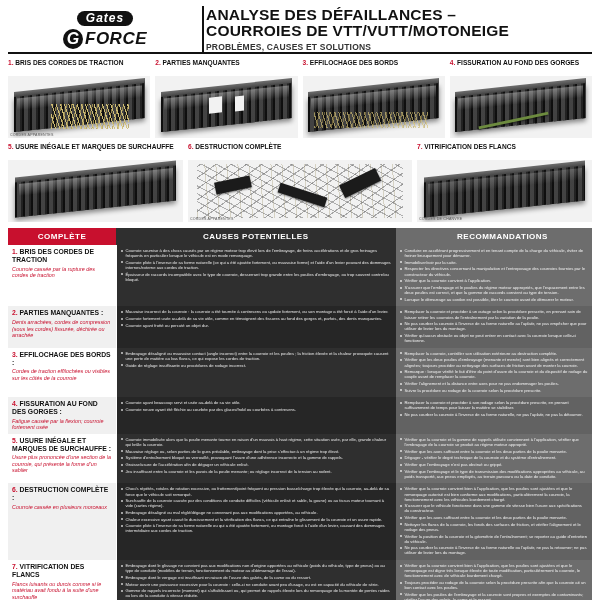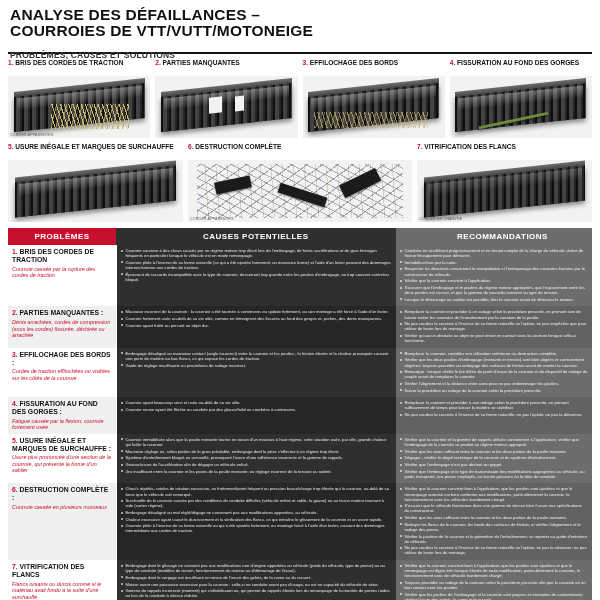--- a/index.html
+++ b/index.html
@@ -79,21 +79,21 @@
     font-weight: bold;
     font-size: 15.5px;
     line-height: 16px;
     color: #111;
     letter-spacing: 0.2px;
   }
   .title-sub {
     font-size: 8.5px;
     font-weight: bold;
     color: #333;
-    margin-top: 11px;
+    margin-top: 3px;
     letter-spacing: 0.2px;
   }
 
   
   .photo-row {
     display: flex;
     gap: 5px;
     margin-top: 5px;
   }
   .photo-cell { flex: 1; }
@@ -253,20 +253,27 @@
     border-radius: 50%;
     opacity: .85;
   }
 </style>
 </head>
 <body>
 
 <div class="page">
 
   <div class="header">
+    <div class="brand">
+      <div class="gates-logo">Gates</div>
+      <div class="gforce-wrap">
+        <span class="gforce-g">G</span>
+        <span class="gforce-txt">FORCE</span>
+      </div>
+    </div>
     <div class="titleblock">
       <div class="title-l1">ANALYSE DES DÉFAILLANCES –</div>
       <div class="title-l2">COURROIES DE VTT/VUTT/MOTONEIGE</div>
       <div class="title-sub">PROBLÈMES, CAUSES ET SOLUTIONS</div>
     </div>
   </div>
 
   <div class="photo-row row1">
 
     <div class="photo-cell">
@@ -374,21 +381,21 @@
           </div>
         <div class="glossy" style="opacity:.55"></div>
         <div class="photo-note">CORDES DE CHANVRE</div>
       </div>
     </div>
   </div>
 
   <table class="tbl">
     <thead>
       <tr>
-        <th class="h-sym">PROBLÈMES</th>
+        <th class="h-sym">COMPLÈTE</th>
         <th class="h-cause">CAUSES POTENTIELLES</th>
         <th class="h-reco">RECOMMANDATIONS</th>
       </tr>
     </thead>
     <tbody>
 
       <tr>
         <td class="c-sym">
           <div class="sym-title">
             <span class="num">1.</span>

